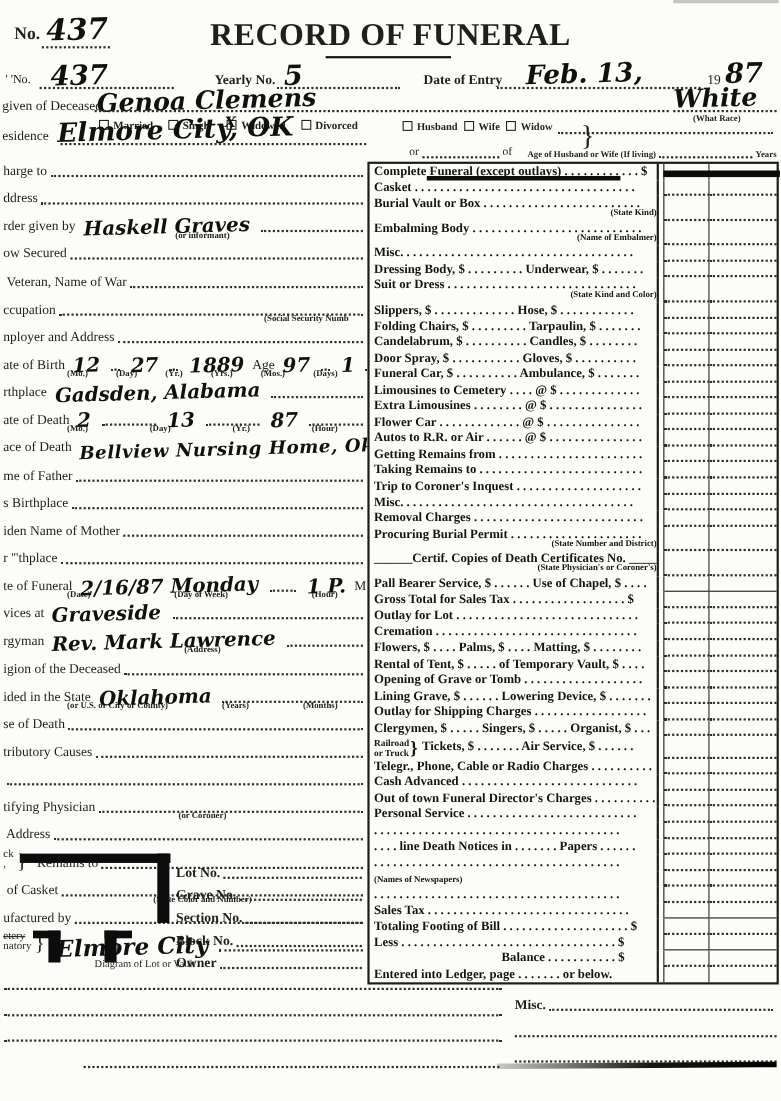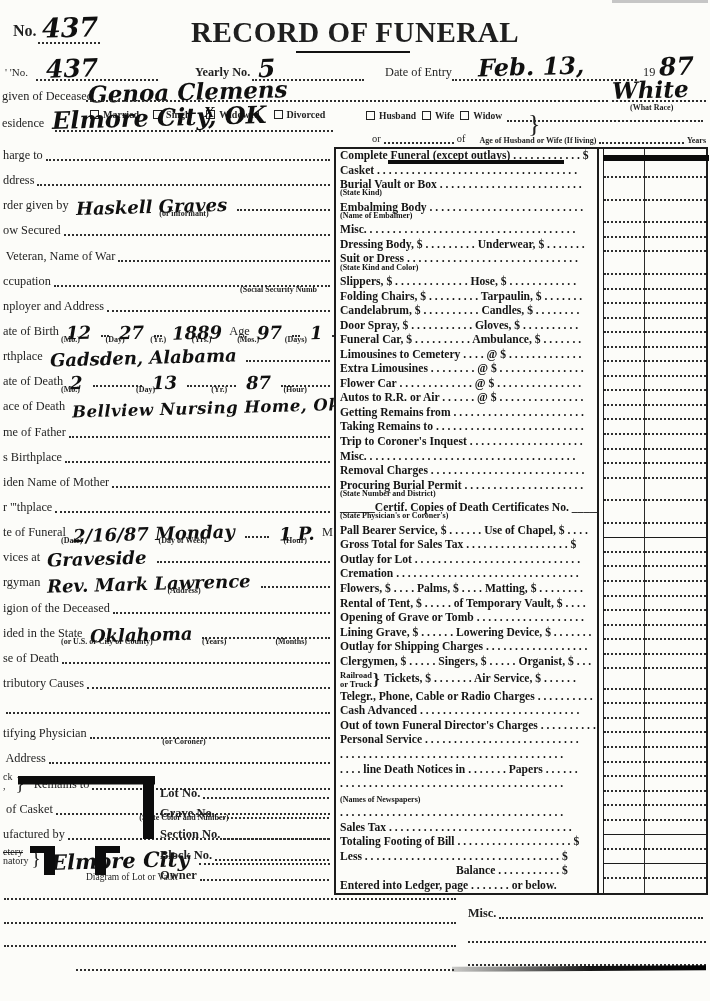--- a/index.html
+++ b/index.html
@@ -36,21 +36,21 @@
   #chargebox{left:334px;top:147px;width:370px;border:2px solid #1c1c1c;background:#fcfcf9;}
   .crow{display:flex;align-items:stretch;height:14.55px;}
   .crow.hassub{height:22.6px;}
   .crow.tall{height:20.5px;}
   .ctext{flex:1;position:relative;padding-left:4px;font-weight:700;font-size:11.6px;
          line-height:14.2px;white-space:nowrap;overflow:hidden;color:#141414;}
   .crow.tall .ctext{line-height:20px;}
   .ct{white-space:pre;}
   .ct.ctc{padding-left:116px;display:inline-block;}
   .ct.smalltxt{font-size:8px;line-height:12px;}
-  .csub{font-size:8px;font-weight:600;line-height:8px;margin-top:-3px;text-align:left;white-space:nowrap;}
+  .csub{font-size:8px;font-weight:600;line-height:8px;margin-top:-3px;text-align:right;white-space:nowrap;}
   .mc{width:102px;flex:none;display:flex;position:relative;border-left:2px solid #1c1c1c;padding-left:5px;}
   .mc::before{content:'';position:absolute;left:3.5px;top:0;bottom:0;width:1.6px;background:#1c1c1c;}
   .m1{width:40px;border-right:1.4px solid #2a2a2a;}
   .m2{flex:1;}
   .m-dots .m1,.m-dots .m2{border-bottom:2.2px dotted #2f2f2f;}
   .m-solid .m1,.m-solid .m2{border-bottom:1.6px solid #1c1c1c;}
   .mbar{position:absolute;left:4px;right:-3px;top:6px;height:6px;background:#0b0b0b;}
   .thickline{position:absolute;left:52px;top:11.2px;width:176px;height:4.6px;background:#0d0d0d;}
   .stack2{display:inline-block;font-size:8.5px;line-height:8.6px;font-weight:700;vertical-align:middle;}
   .brace2{font-size:17px;vertical-align:middle;margin:0 4px 0 1px;}
@@ -82,21 +82,21 @@
   <div class="abs" id="title-rule"></div>
 
   <span class="abs pt" style="left:5px;top:66px;font-size:11px;">' 'No.</span>
   <span class="abs hw" style="left:46px;top:54px;font-size:25px;">437</span>
   <div class="abs dotted" style="left:36px;top:79px;width:122px;"></div>
 
   <span class="abs pt" style="left:195px;top:66px;font-weight:600;">Yearly No.</span>
   <span class="abs hw" style="left:258px;top:54px;font-size:25px;">5</span>
   <div class="abs dotted" style="left:252px;top:79px;width:112px;"></div>
 
-  <span class="abs pt" style="left:385px;top:66px;font-weight:400;">Date of Entry</span>
+  <span class="abs pt" style="left:385px;top:66px;font-weight:700;">Date of Entry</span>
   <div class="abs dotted" style="left:452px;top:79px;width:185px;"></div>
   <span class="abs hw" style="left:478px;top:52px;font-size:24px;">Feb. 13,</span>
   <span class="abs pt" style="left:643px;top:66px;">19</span>
   <span class="abs hw" style="left:659px;top:52px;font-size:25px;">87</span>
 
   <span class="abs pt" style="left:2px;top:90px;">given of Deceased</span>
   <span class="abs hw" style="left:88px;top:78px;font-size:23px;">Genoa Clemens</span>
   <div class="abs dotted" style="left:86px;top:100px;width:522px;"></div>
   <span class="abs hw" style="left:612px;top:76px;font-size:23px;">White</span>
   <div class="abs dotted" style="left:612px;top:100px;width:94px;"></div>

